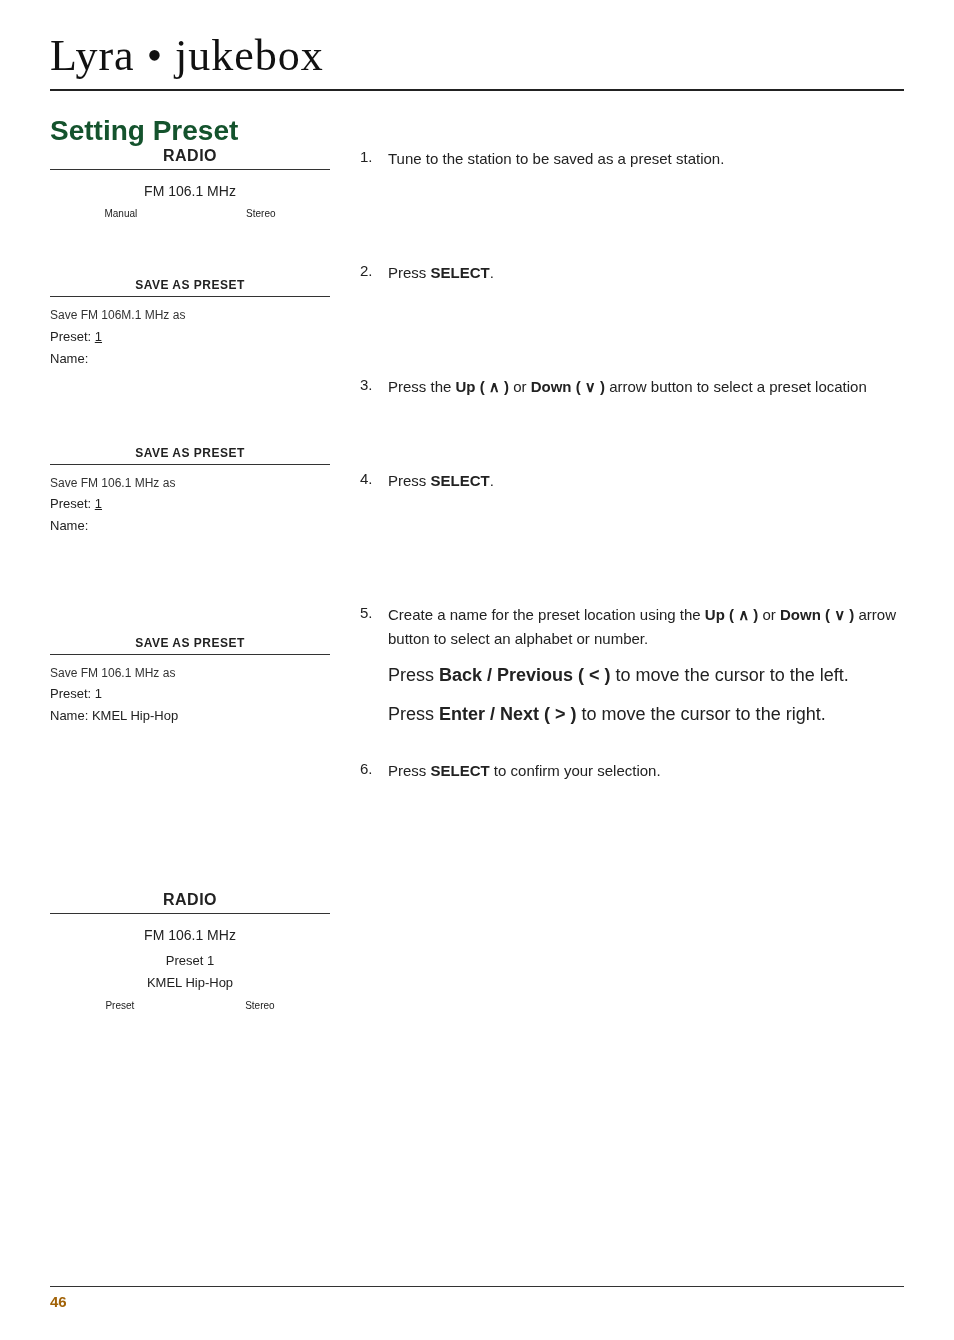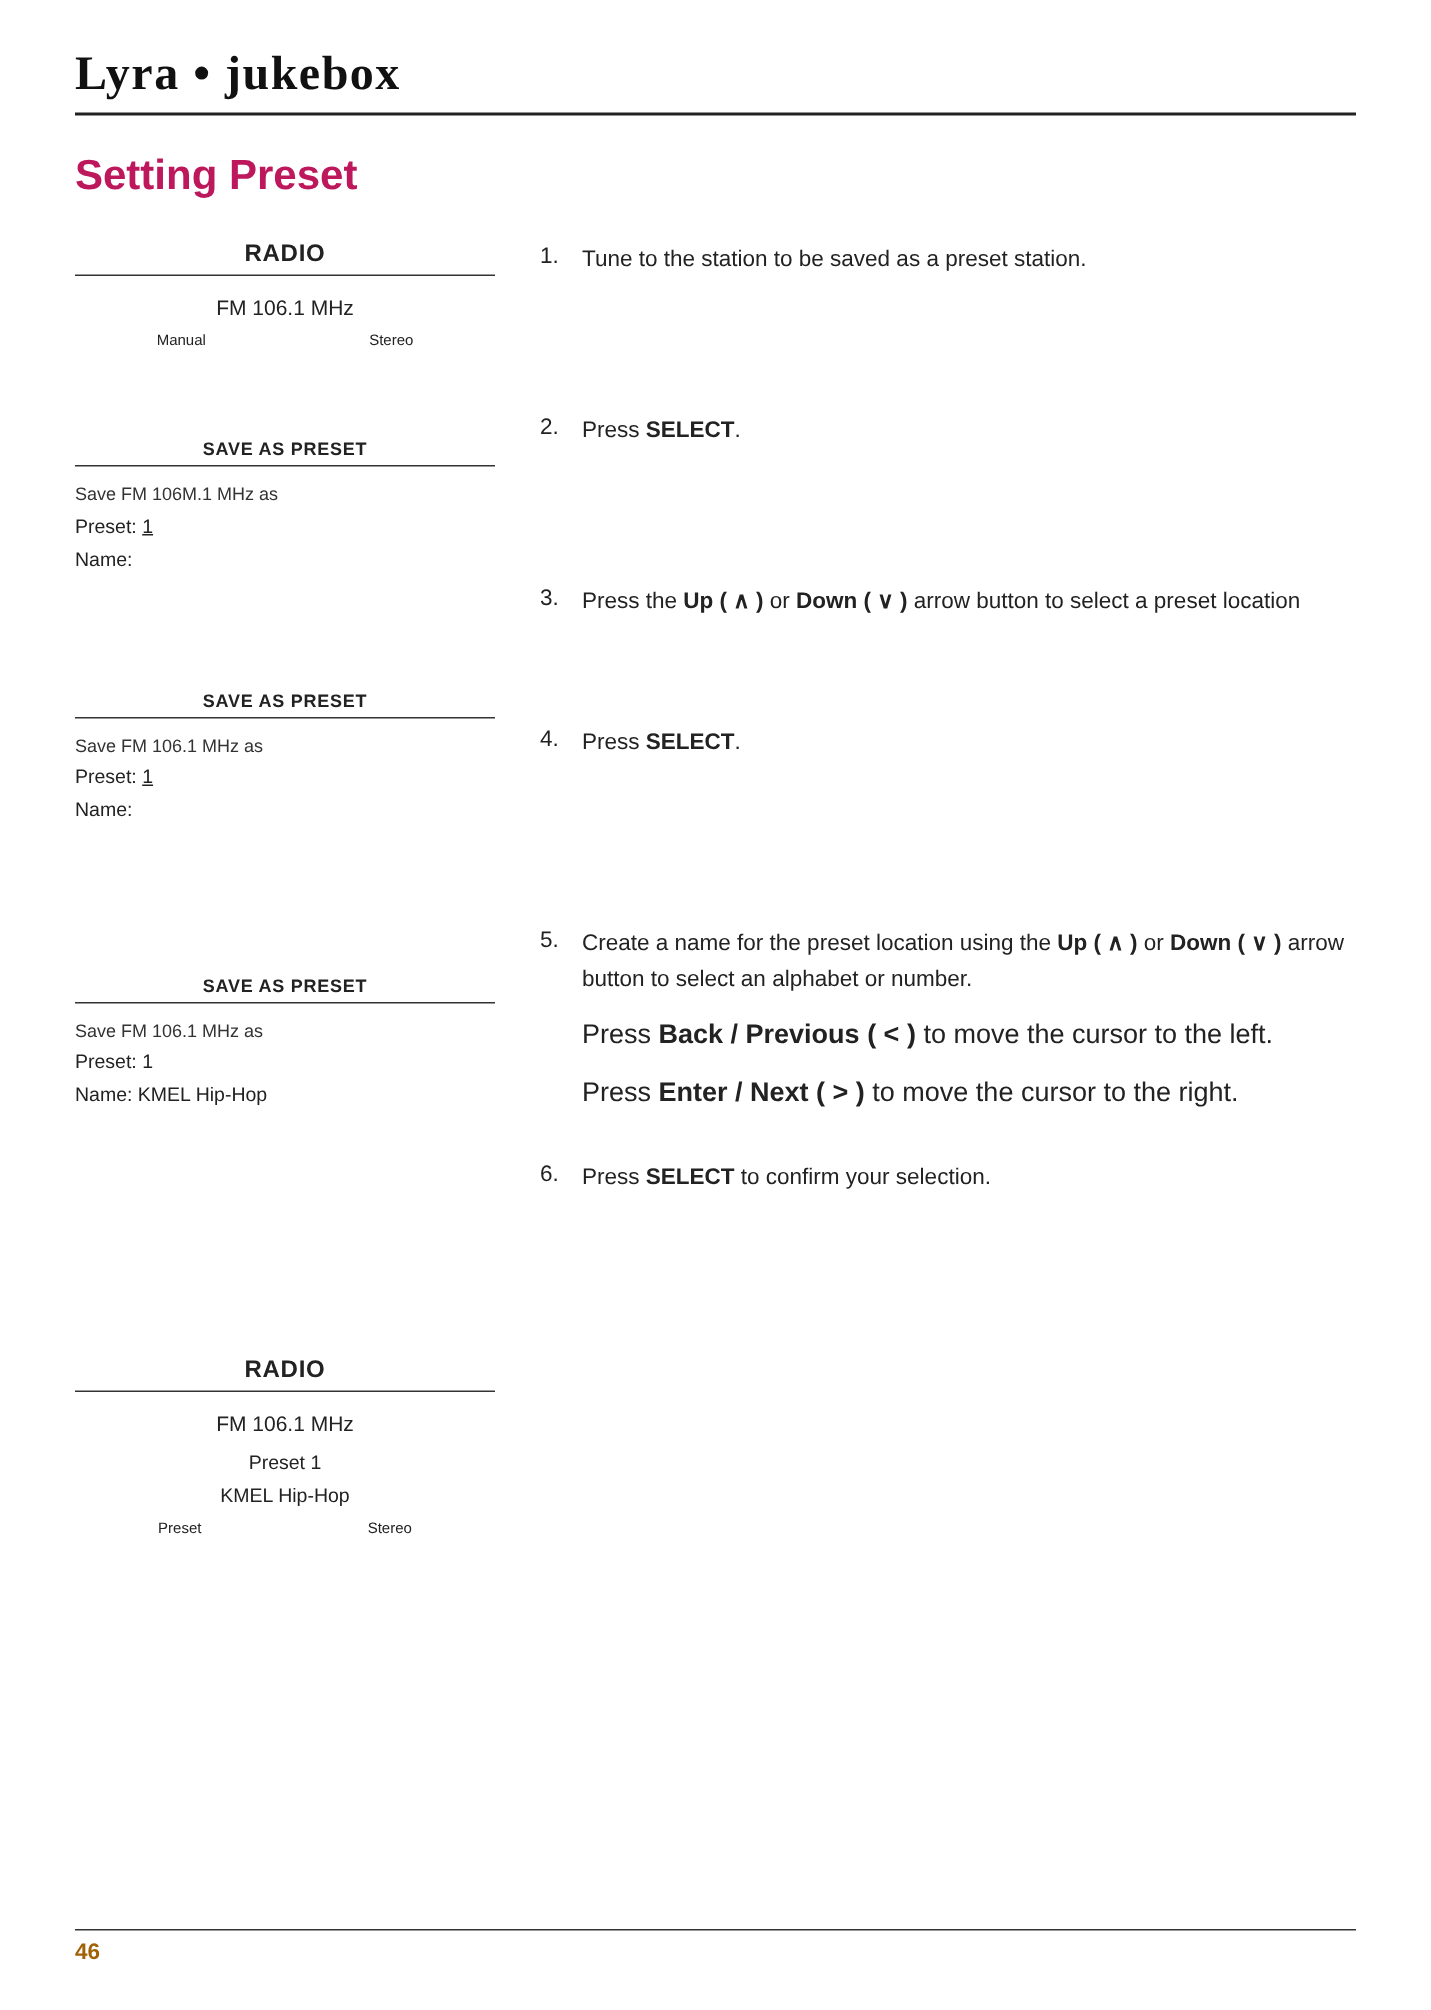--- a/index.html
+++ b/index.html
@@ -18,32 +18,31 @@
       padding: 30px 50px 40px 50px;
       position: relative;
     }
     
     .header {
       border-bottom: 2px solid #222;
       padding-bottom: 8px;
       margin-bottom: 24px;
     }
     .header-title {
-      font-size: 32px;
-      font-weight: 700;
+      font-size: 44px;
+      font-weight: 400;
       font-family: Georgia, 'Times New Roman', serif;
       letter-spacing: 1px;
       color: #111;
     }
     
     .page-title {
       font-size: 28px;
       font-weight: 700;
-      margin-bottom: 28px;
-      color: #be185d;
+      color: #14532d;
     }
     
     .main-content {
       display: flex;
       gap: 0;
     }
     
     .left-col {
       width: 300px;
       flex-shrink: 0;

